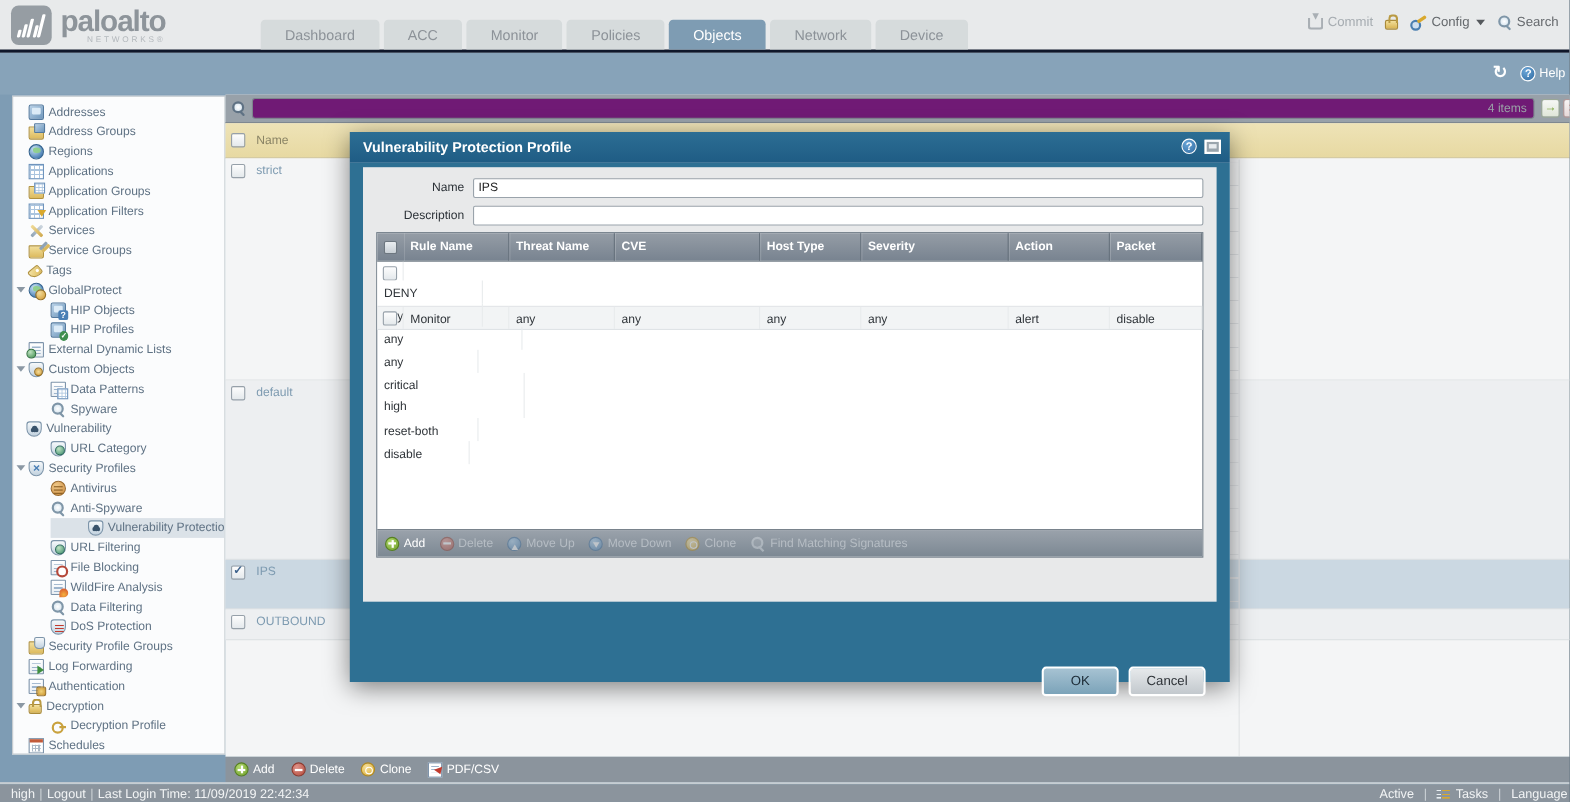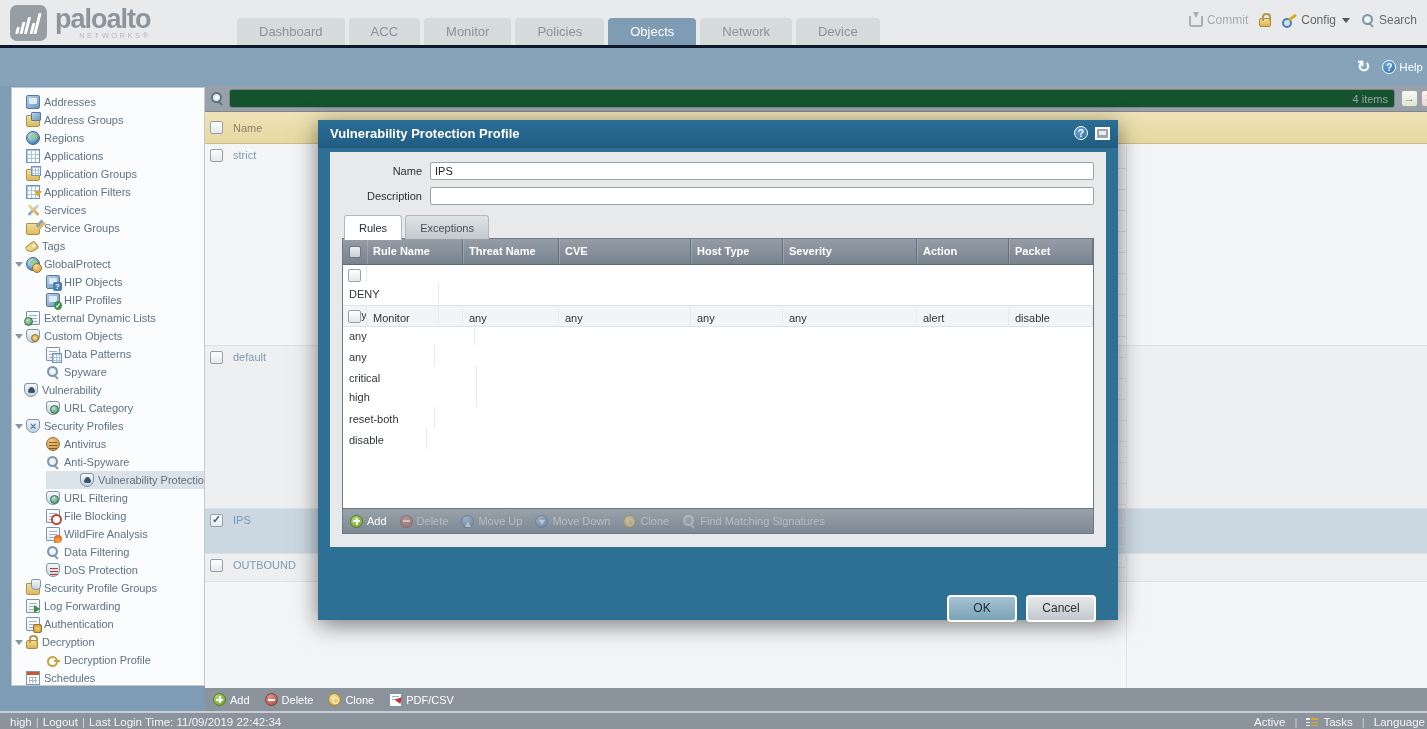--- a/index.html
+++ b/index.html
@@ -121,21 +121,21 @@
 .sbi .ic { margin-right:4px; }
 .splitter { position:absolute; left:205px; top:390px; width:7px; height:28px; background:#dfe4e8; border:1px solid #b5bcc2; }
 .splitter::before { content:""; position:absolute; left:1px; top:10px; border:3px solid transparent; border-right:4px solid #7a8894; }
 
 
 .main { position:absolute; left:205px; top:86px; width:1222px; height:602px; background:#f4f5f6; }
 .filterbar { position:relative; height:26px; background:#98a1a9; border-bottom:1px solid #7d858d; }
 .fmag { position:absolute; left:5px; top:5px; }
 .fmag::before { border-color:#5f7284; }
 .fmag::after { background:#5f7284; }
-.filter-input { position:absolute; left:24px; top:3px; right:32px; height:19px; background:#14532d; border:1px solid #7d858d; border-radius:3px; }
+.filter-input { position:absolute; left:24px; top:3px; right:32px; height:19px; background:#701a75; border:1px solid #7d858d; border-radius:3px; }
 .filter-input .count { position:absolute; right:6px; top:0; line-height:18px; color:#9aa1a7; font-size:11px; }
 .btn-apply { position:absolute; right:9px; top:4px; width:17px; height:17px; border-radius:3px; background:linear-gradient(#f6f8f4,#dfe6d8); border:1px solid #9aa898; color:#6f9e2a; font:bold 11px/15px "Liberation Sans",sans-serif; text-align:center; }
 .btn-clear { position:absolute; right:-11px; top:4px; width:17px; height:17px; border-radius:3px; background:linear-gradient(#f8f4f4,#e6d8d8); border:1px solid #b29898; color:#a83a2e; font:bold 12px/15px "Liberation Sans",sans-serif; text-align:center; }
 .thead { position:relative; height:32px; background:linear-gradient(#eee3b7,#e7d9a2); border-bottom:1px solid #c9bc8a; }
 .thead .cb { position:absolute; left:5px; top:9px; }
 .thname { position:absolute; left:28px; top:0; line-height:32px; color:#8b8566; font-size:11px; }
 .mrow { position:relative; border-bottom:1px solid #dde1e4; background:#f4f5f6; }
 .mrow.alt { background:#edeff1; }
 .mrow.sel { background:#cbd8e2; }
 .mrow .cb { position:absolute; left:5px; top:5px; }
@@ -172,21 +172,21 @@
 .dcell { padding:0 6px; font-size:11px; overflow:hidden; flex:none; }
 .dcell.h { color:#fff; font-weight:bold; line-height:25px; border-right:1px solid #67727d; box-shadow:inset 1px 0 0 rgba(255,255,255,.18); }
 .dcell.cbc { display:flex; align-items:center; justify-content:center; padding:0; }
 .dhead .dcell.cbc .cb { width:12px; height:12px; }
 .drow { display:flex; border-bottom:1px solid #dfe3e6; background:#fff; }
 .drow.alt { background:#f2f4f5; }
 .drow .dcell { padding-top:3px; color:#2f3439; border-right:1px solid #e8ebed; line-height:18px; }
 .drow .dcell.cbc { padding-top:0; align-items:flex-start; padding-top:4px; }
 .sevline { line-height:19px; }
 .dlg-toolbar { position:absolute; left:0; right:0; bottom:0; height:25px; background:linear-gradient(#9aa2ab,#7c8893); border-top:1px solid #6b7680; display:flex; align-items:center; gap:13px; padding:0 7px; }
-.dlg-buttons { position:absolute; top:447px; right:22px; display:flex; gap:9px; }
+.dlg-buttons { position:absolute; top:458px; right:22px; display:flex; gap:9px; }
 .btn { min-width:70px; height:27px; border:2px solid #fff; border-radius:4px; font:12px/23px "Liberation Sans",sans-serif; text-align:center; color:#1c2b36; padding:0 10px; }
 .btn.ok { background:linear-gradient(#a6c2d2,#7ba3b9); }
 .btn.cancel { background:linear-gradient(#e6e9eb,#c2c8cd); color:#2e3338; }
 </style>
 </head>
 <body>
 
 <div id="app">
 
   <div class="topbar">
@@ -489,24 +489,20 @@
     <div class="dlg-body">
       <div class="dlg-panel">
         <div class="fieldrow">
           <span class="flabel">Name</span>
           <input class="finput" value="IPS" style="">
         </div>
         <div class="fieldrow">
           <span class="flabel">Description</span>
           <input class="finput" value="" style="">
         </div>
-        <div class="dlgtabs" id="dlgTabs">
-            <div class="dtab active">Rules</div>
-            <div class="dtab">Exceptions</div>
-          </div>
         <div class="tablebox">
           <div class="dhead" id="dlgHead">
               <span class="dcell cbc" style="width: 24px;">
                 <span class="cb hdr"></span>
               </span>
               <span class="dcell h" style="width: 96px;">Rule Name</span>
               <span class="dcell h" style="width: 96px;">Threat Name</span>
               <span class="dcell h" style="width: 132px;">CVE</span>
               <span class="dcell h" style="width: 92px;">Host Type</span>
               <span class="dcell h" style="width: 134px;">Severity</span>

